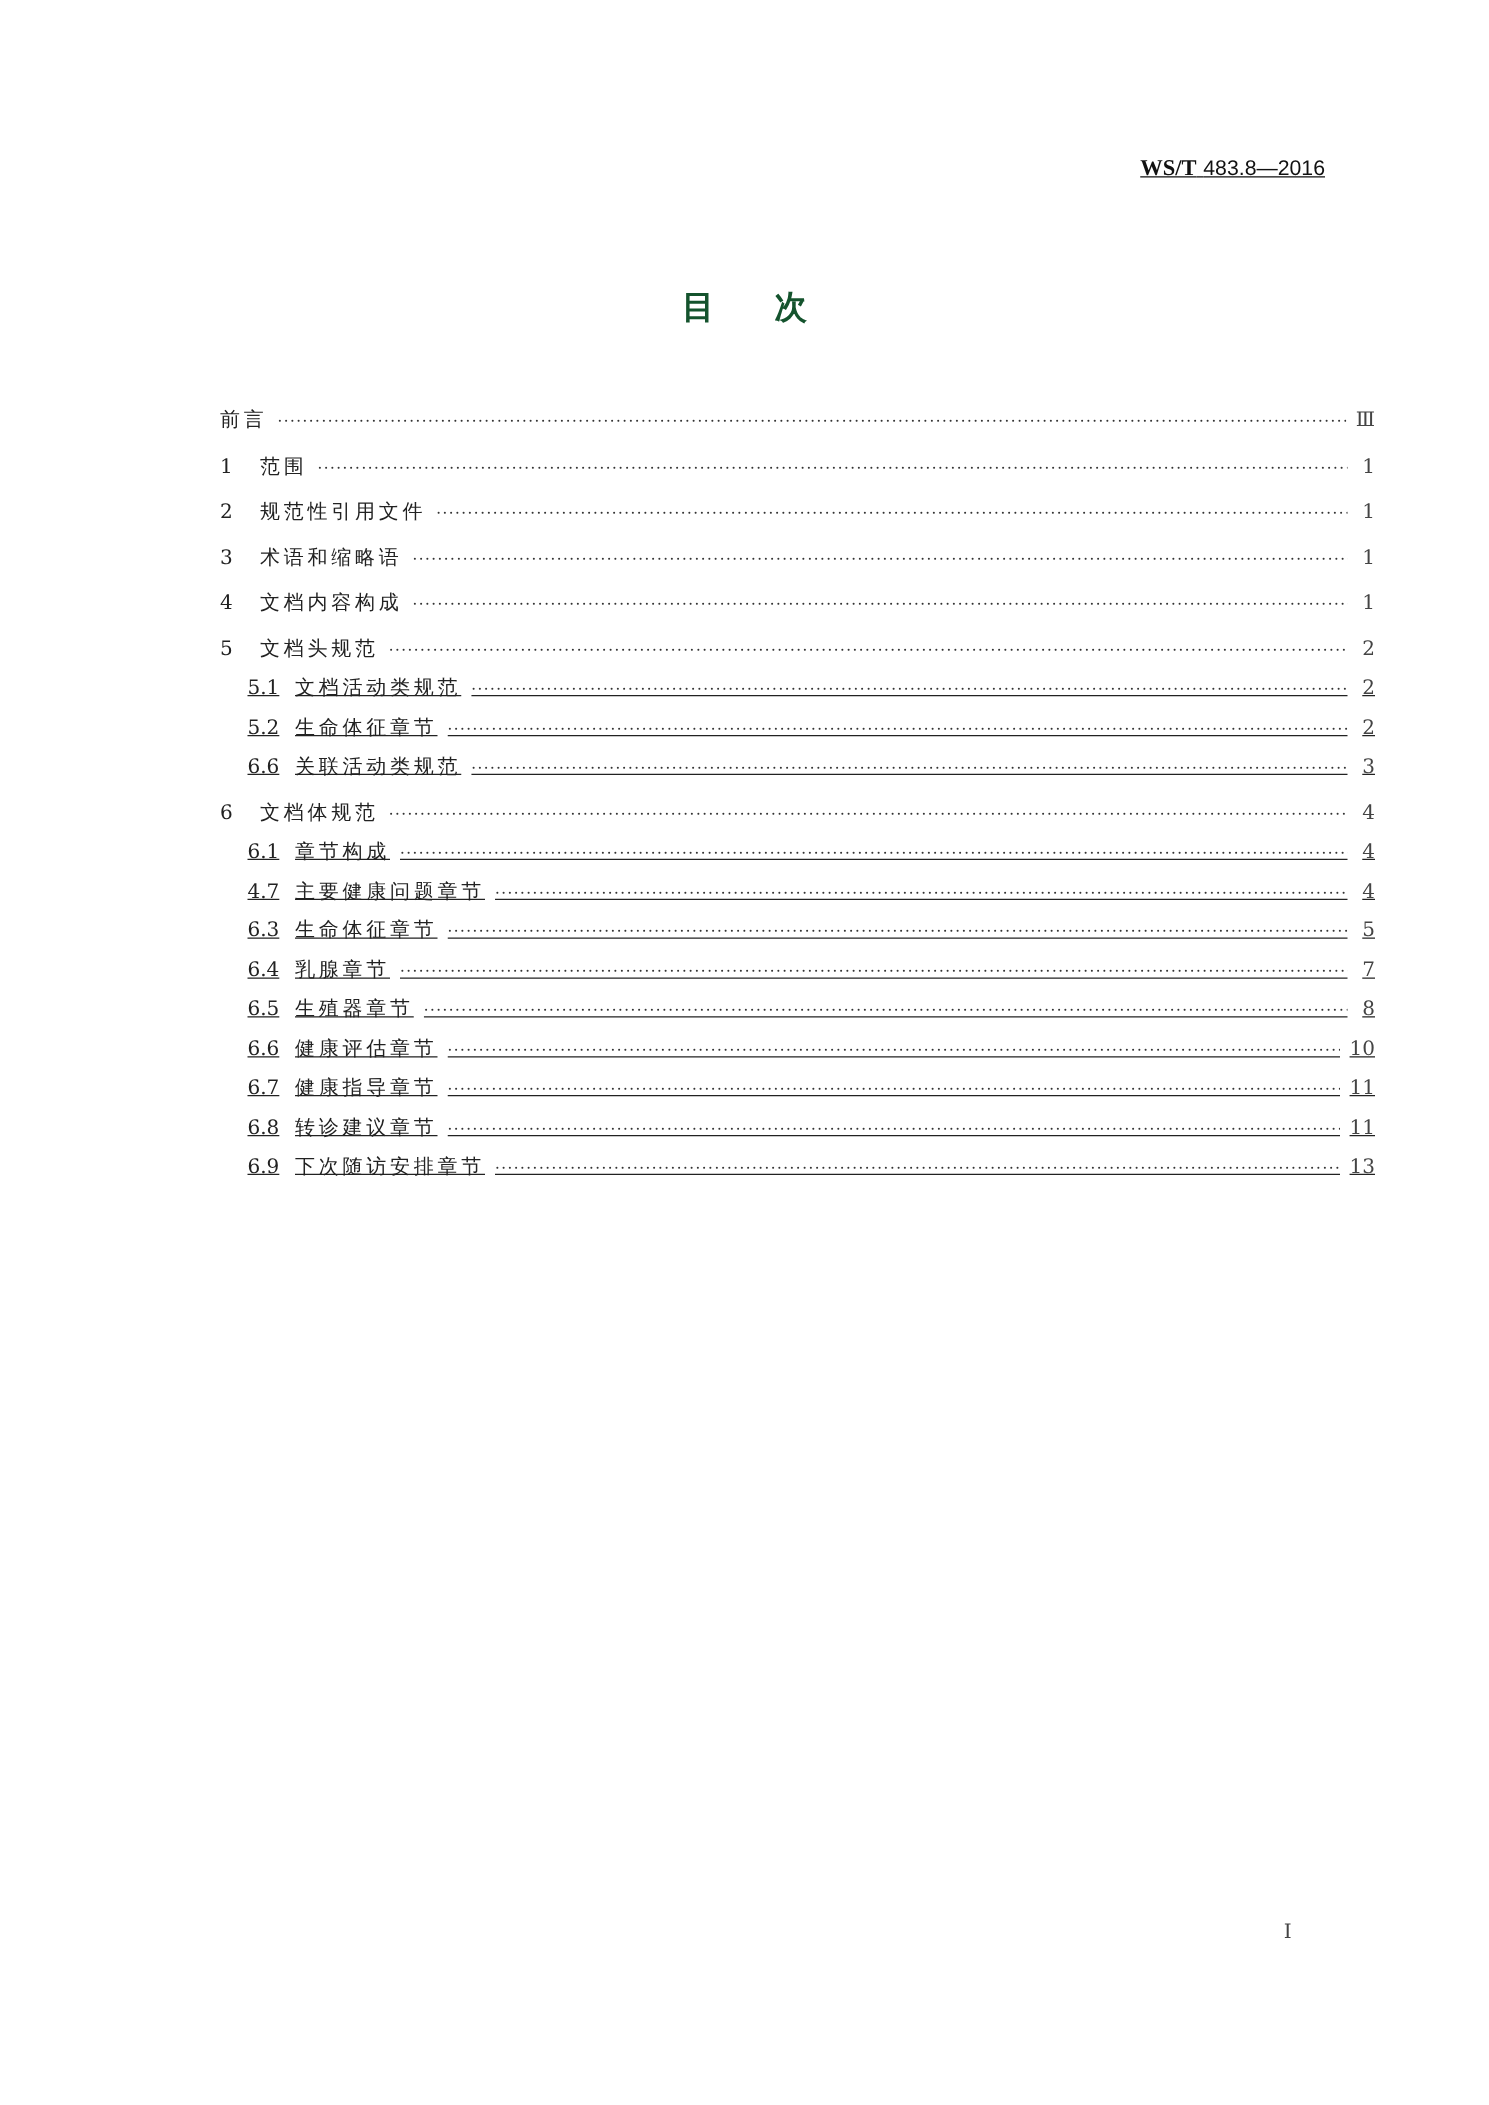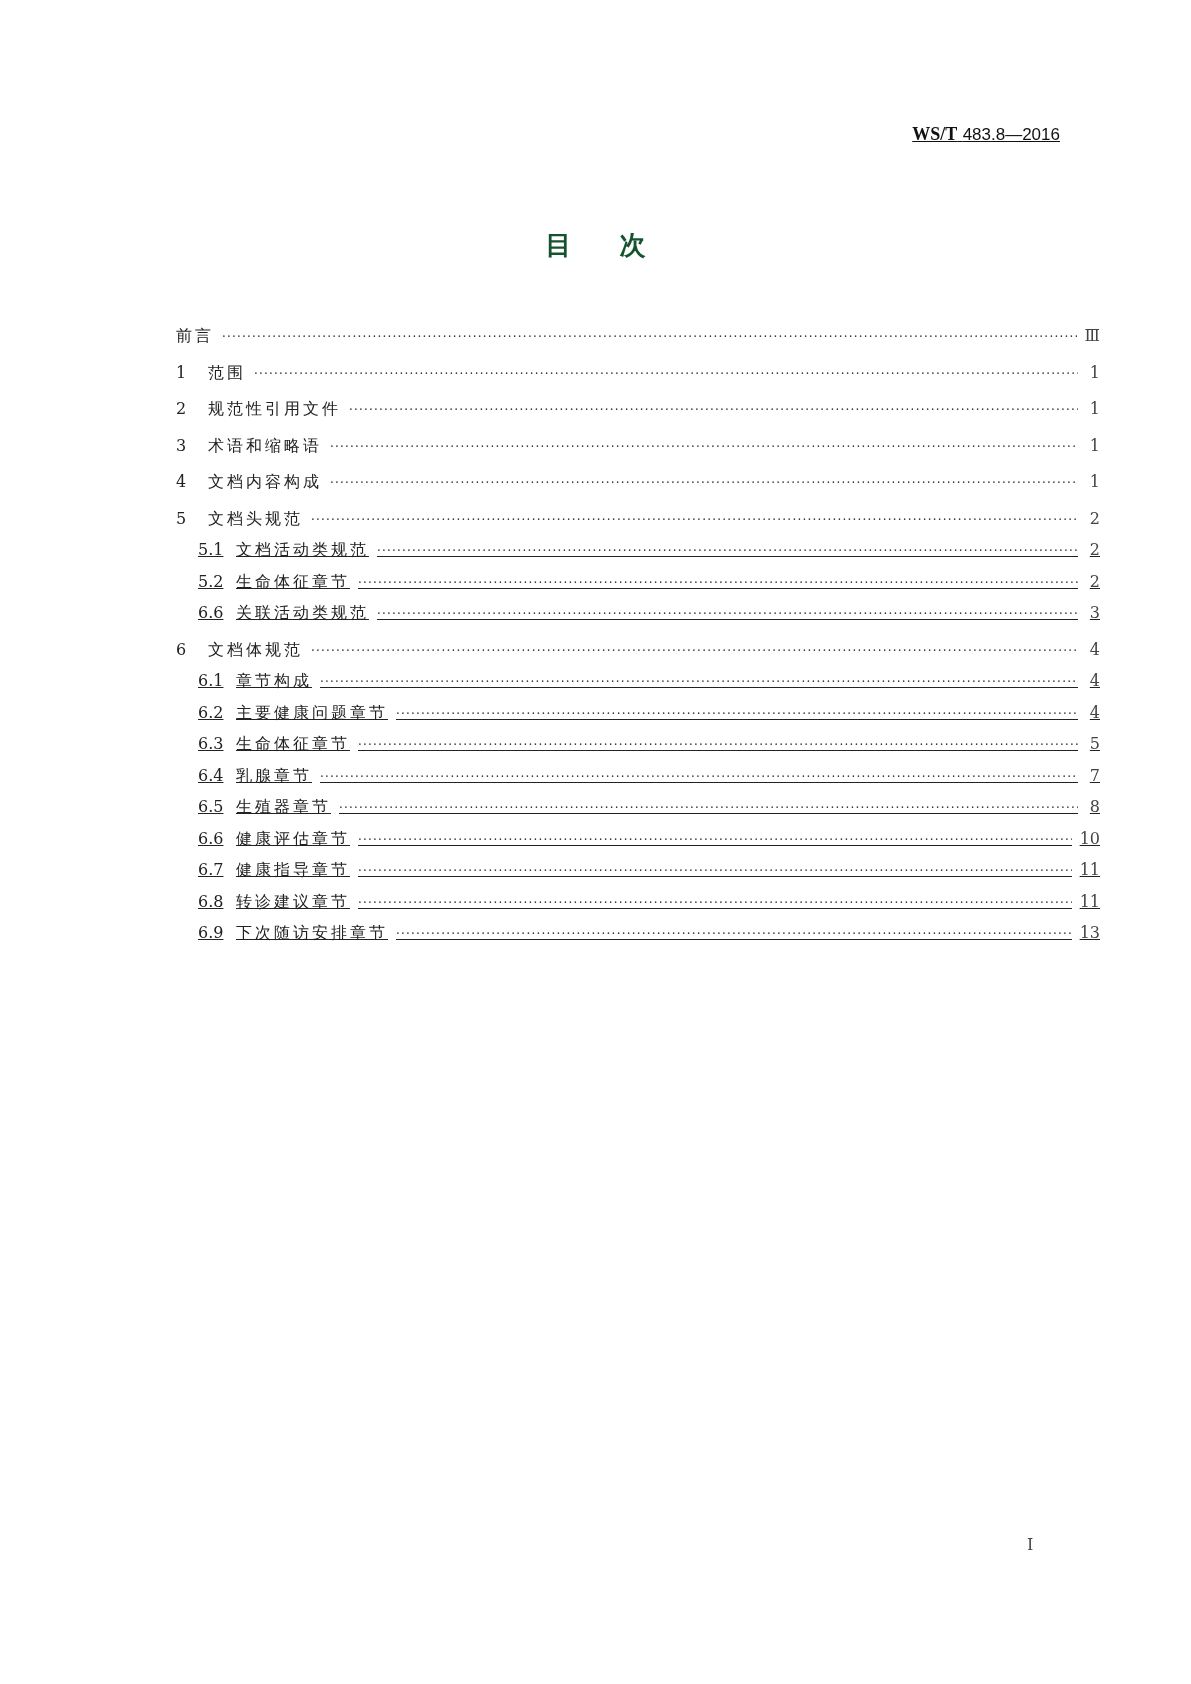--- a/index.html
+++ b/index.html
@@ -110,21 +110,21 @@
     <span class="dots"></span>
     <span class="pg">4</span>
   </div>
   <div class="row l2">
     <span class="no">6.1</span>
     <span class="txt">章节构成</span>
     <span class="dots"></span>
     <span class="pg">4</span>
   </div>
   <div class="row l2">
-    <span class="no">6.2</span>
+    <span class="no">4.7</span>
     <span class="txt">主要健康问题章节</span>
     <span class="dots"></span>
     <span class="pg">4</span>
   </div>
   <div class="row l2">
     <span class="no">6.3</span>
     <span class="txt">生命体征章节</span>
     <span class="dots"></span>
     <span class="pg">5</span>
   </div>

